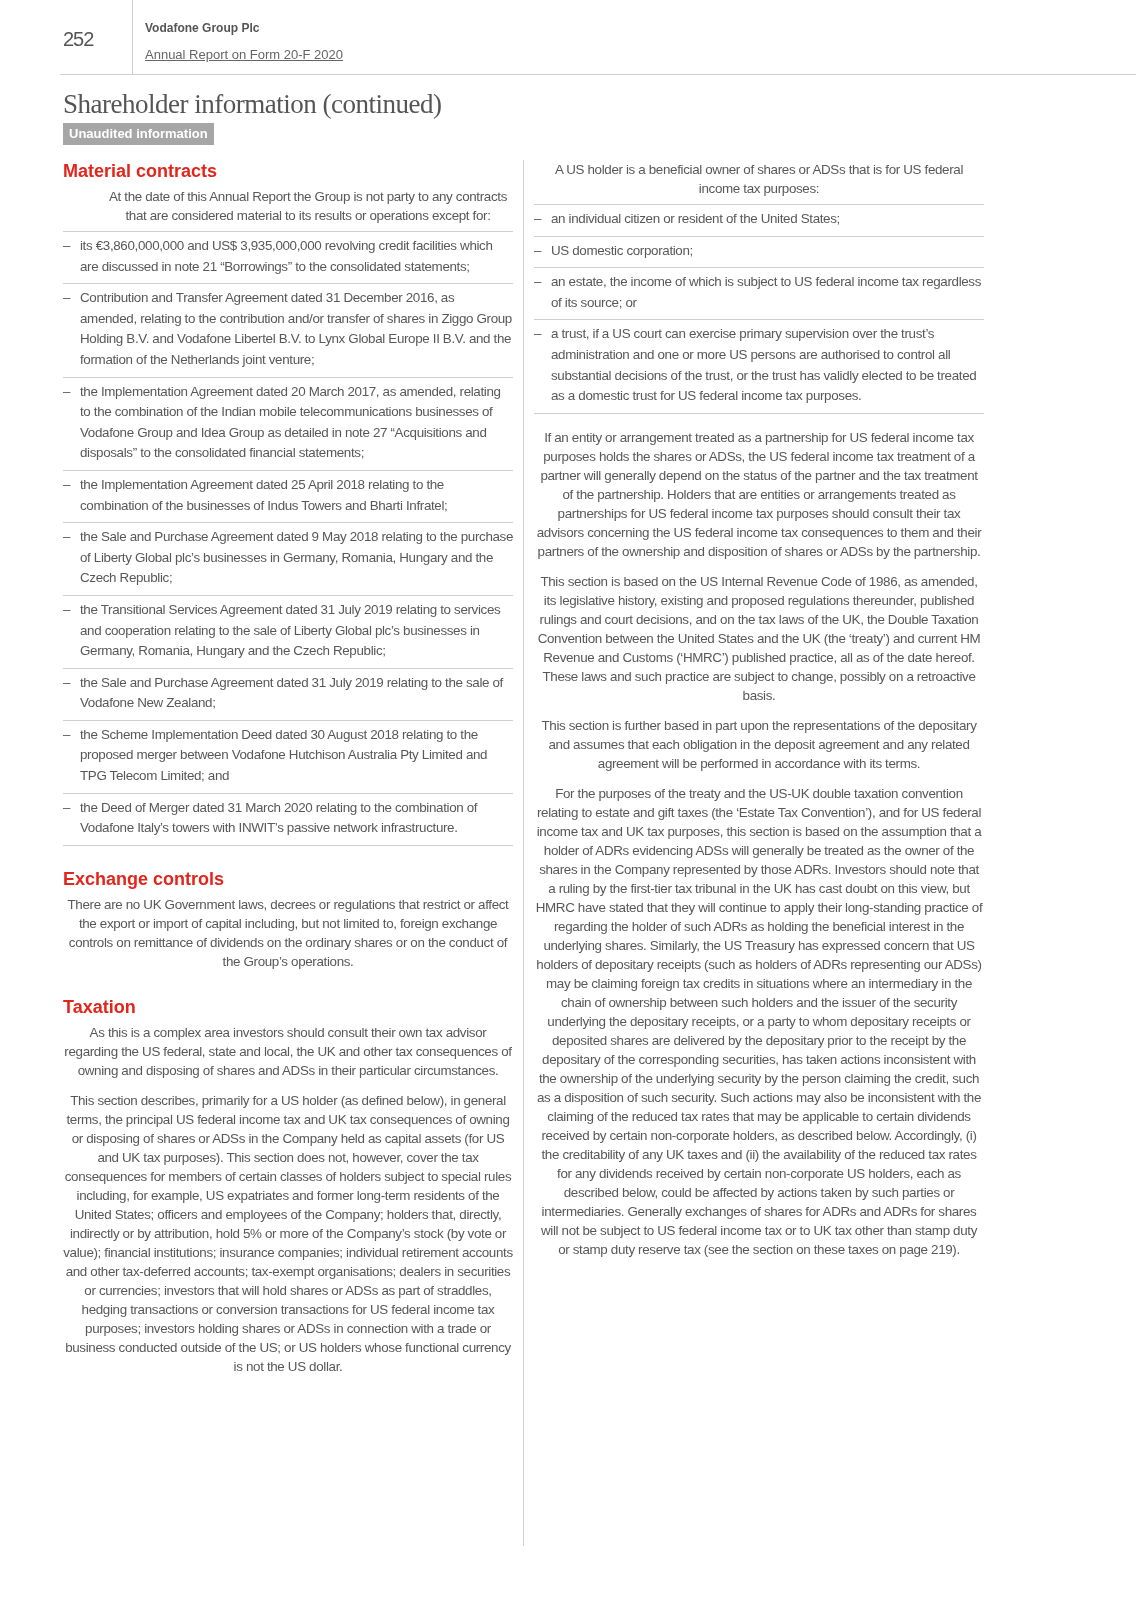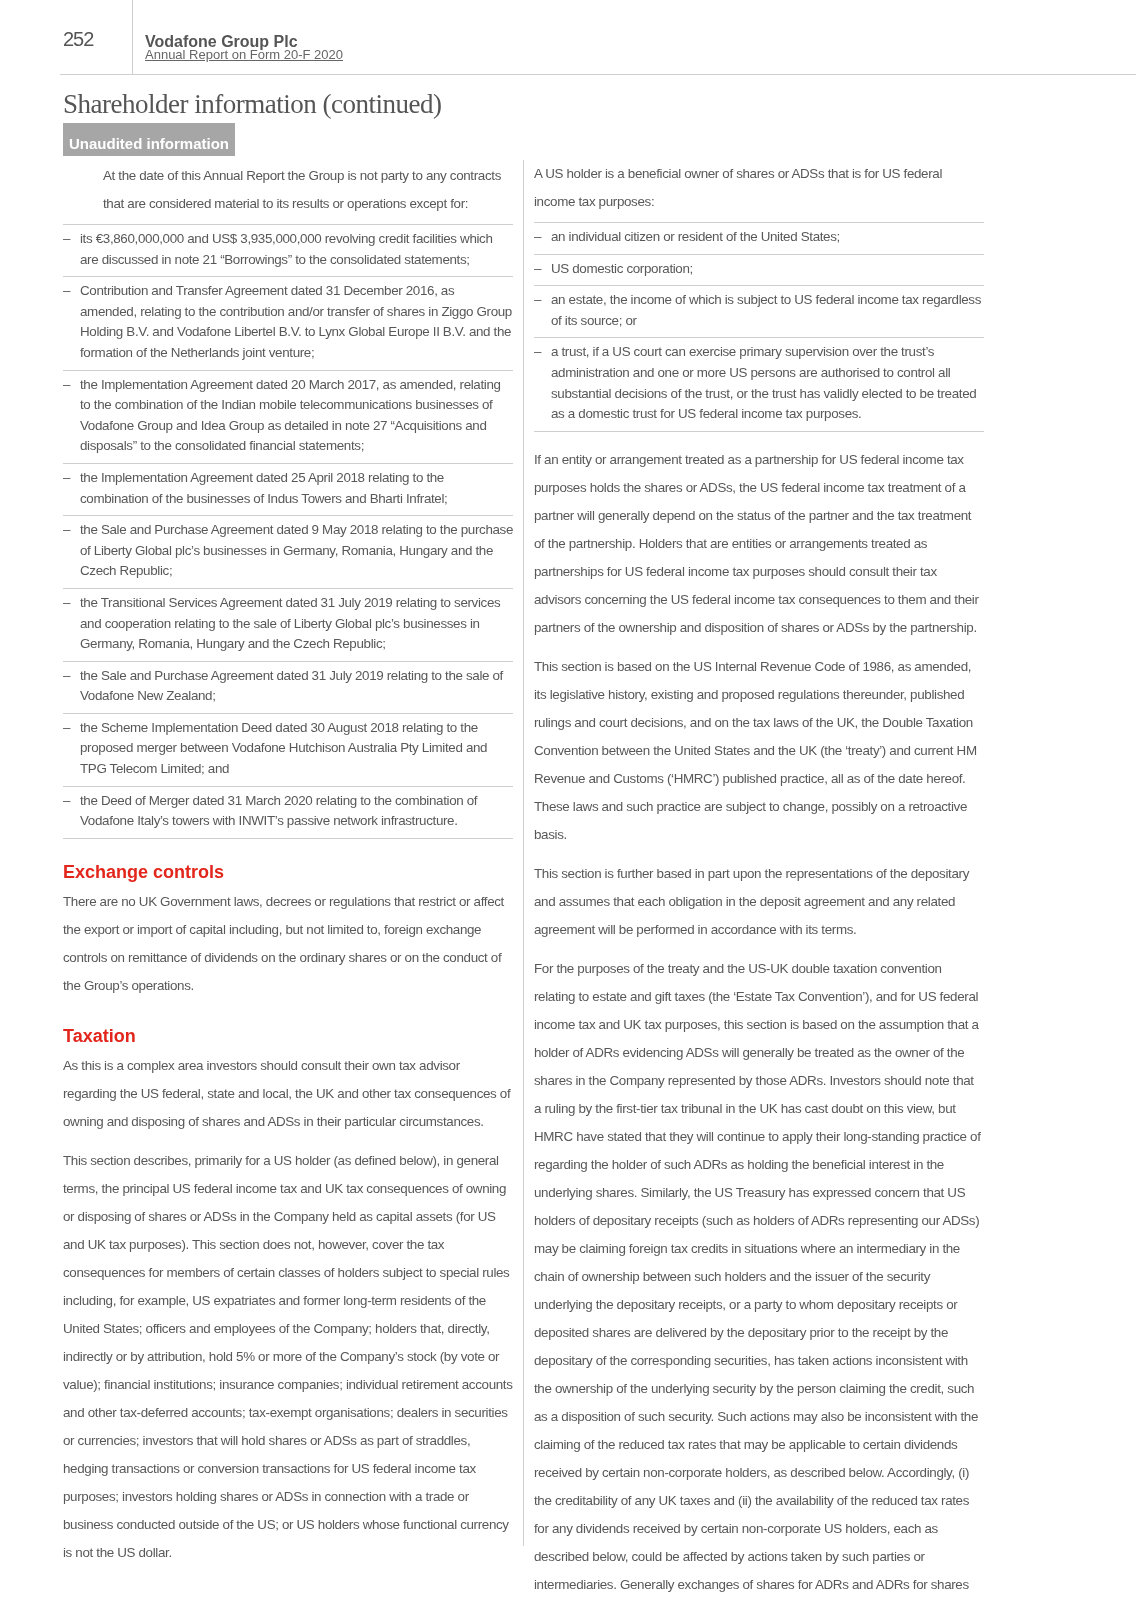--- a/index.html
+++ b/index.html
@@ -1,31 +1,31 @@
 <!DOCTYPE html>
 <html><head>
 <meta charset="utf-8">
 <style>
   html, body { margin: 0; padding: 0; background: #ffffff; }
   body { width: 1136px; height: 1606px; position: relative; overflow: hidden;
          font-family: "Liberation Sans", sans-serif; color: #555555; }
   .hdr-vline { position: absolute; left: 132px; top: 0; width: 1px; height: 75px; background: #cfcfcf; }
   .hdr-hline { position: absolute; left: 60px; top: 74px; width: 1076px; height: 1px; background: #cfcfcf; }
   .page-num { position: absolute; left: 63px; top: 28px; font-size: 20px; color: #555; letter-spacing: -1px; font-weight: 300; }
-  .company { position: absolute; left: 145px; top: 33px; font-size: 16px; font-weight: bold; color: #555; }
+  .company { position: absolute; left: 145px; top: 21px; font-size: 12px; font-weight: bold; color: #555; }
   .report { position: absolute; left: 145px; top: 47px; font-size: 13px; color: #666; text-decoration: underline; }
   .page-title { position: absolute; left: 63px; top: 89px; font-size: 27px; color: #555; letter-spacing: -0.5px; font-family: Liberation Serif, serif; }
-  .badge { position: absolute; left: 63px; top: 123px; background: #a6a6a6; color: #ffffff; font-size: 15px;
-           font-weight: bold; padding: 12px 6px 4px 6px; }
+  .badge { position: absolute; left: 63px; top: 123px; background: #a6a6a6; color: #ffffff; font-size: 13px;
+           font-weight: bold; padding: 3px 6px 4px 6px; }
   .col { position: absolute; top: 160px; width: 450px; }
   .col-left { left: 63px; }
   .col-right { left: 534px; }
   .col-divider { position: absolute; left: 523px; top: 160px; width: 1px; height: 1386px; background: #d0d0d0; }
   h2 { color: #e2261c; font-size: 18px; font-weight: bold; margin: 0 0 5px 0; line-height: 22px; }
-  p { margin: 0 0 11px 0; font-size: 13.4px; line-height: 28px; letter-spacing: -0.35px; color: #585858; }
+  p { margin: 0 0 11px 0; font-size: 13.4px; line-height: 19px; letter-spacing: -0.35px; color: #585858; text-align: center; }
   ul.dash { list-style: none; margin: 0 0 0 0; padding: 0; border-top: 1px solid #cfcfcf; }
   ul.dash li { position: relative; padding: 4px 0 6px 17px; font-size: 13.4px; line-height: 20.6px;
                letter-spacing: -0.35px; color: #585858; border-bottom: 1px solid #cfcfcf; }
   ul.dash li .dash-mark { position: absolute; left: 0; top: 4px; }
   .mt-intro { margin-top: 2px; margin-bottom: 6px; margin-left: 40px; }
   .sec-gap { height: 22px; }
   .sec-gap-sm { height: 14px; }
   .rlist-gap { height: 14px; }
 </style>
 </head>
@@ -37,20 +37,21 @@
 <div class="report">Annual Report on Form 20-F 2020</div>
 <div class="hdr-hline"></div>
 
 <div class="page-title">Shareholder information  (continued)</div>
 <div class="badge">Unaudited information</div>
 
 <div class="col-divider"></div>
 
 <div class="col col-left">
   <section>
+    <h2>Material contracts</h2>
     <p class="mt-intro">At the date of this Annual Report the Group is not party to any contracts that are considered material to its results or operations except for:</p>
     <ul class="dash">
       <li><span class="dash-mark">–</span><span>its €3,860,000,000 and US$ 3,935,000,000 revolving credit facilities which are discussed in note 21 “Borrowings” to the consolidated statements;</span></li>
       <li><span class="dash-mark">–</span><span>Contribution and Transfer Agreement dated 31 December 2016, as amended, relating to the contribution and/or transfer of shares in Ziggo Group Holding B.V. and Vodafone Libertel B.V. to Lynx Global Europe II B.V. and the formation of the Netherlands joint venture;</span></li>
       <li><span class="dash-mark">–</span><span>the Implementation Agreement dated 20 March 2017, as amended, relating to the combination of the Indian mobile telecommunications businesses of Vodafone Group and Idea Group as detailed in note 27 “Acquisitions and disposals” to the consolidated financial statements;</span></li>
       <li><span class="dash-mark">–</span><span>the Implementation Agreement dated 25 April 2018 relating to the combination of the businesses of Indus Towers and Bharti Infratel;</span></li>
       <li><span class="dash-mark">–</span><span>the Sale and Purchase Agreement dated 9 May 2018 relating to the purchase of Liberty Global plc’s businesses in Germany, Romania, Hungary and the Czech Republic;</span></li>
       <li><span class="dash-mark">–</span><span>the Transitional Services Agreement dated 31 July 2019 relating to services and cooperation relating to the sale of Liberty Global plc’s businesses in Germany, Romania, Hungary and the Czech Republic;</span></li>
       <li><span class="dash-mark">–</span><span>the Sale and Purchase Agreement dated 31 July 2019 relating to the sale of Vodafone New Zealand;</span></li>
       <li><span class="dash-mark">–</span><span>the Scheme Implementation Deed dated 30 August 2018 relating to the proposed merger between Vodafone Hutchison Australia Pty Limited and TPG Telecom Limited; and</span></li>

